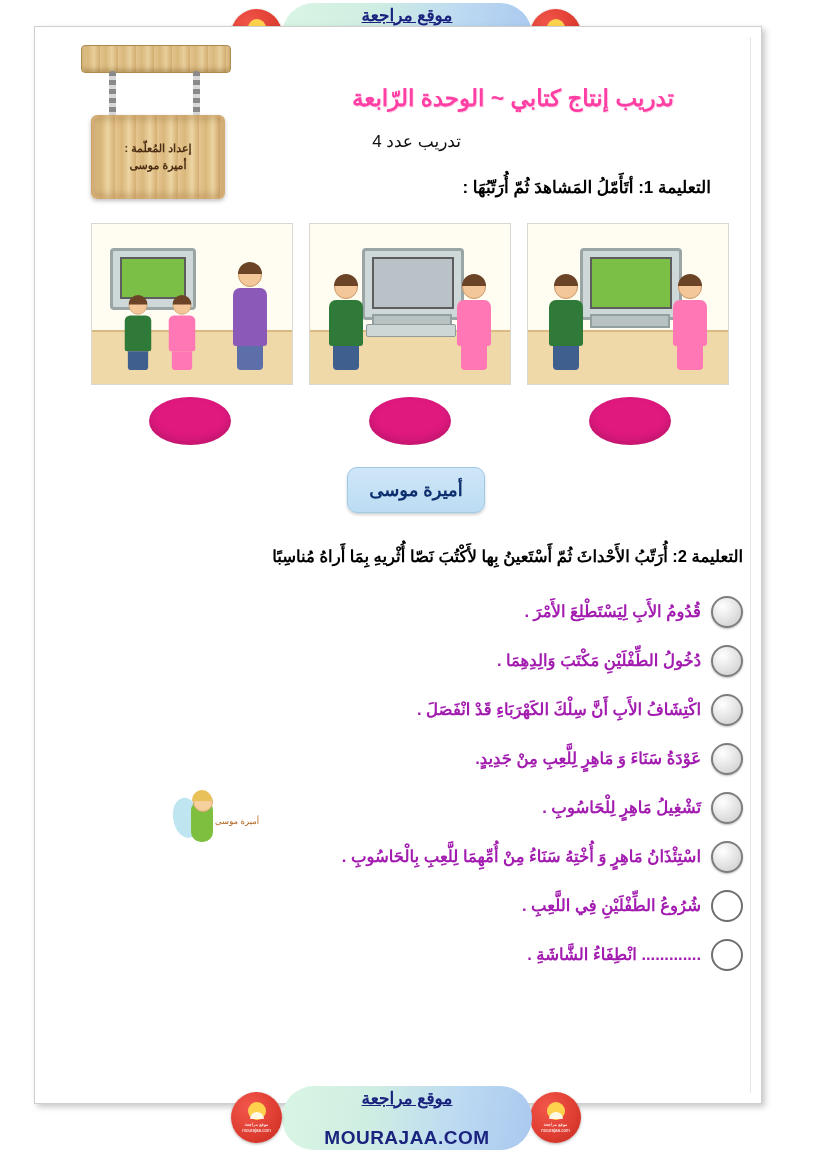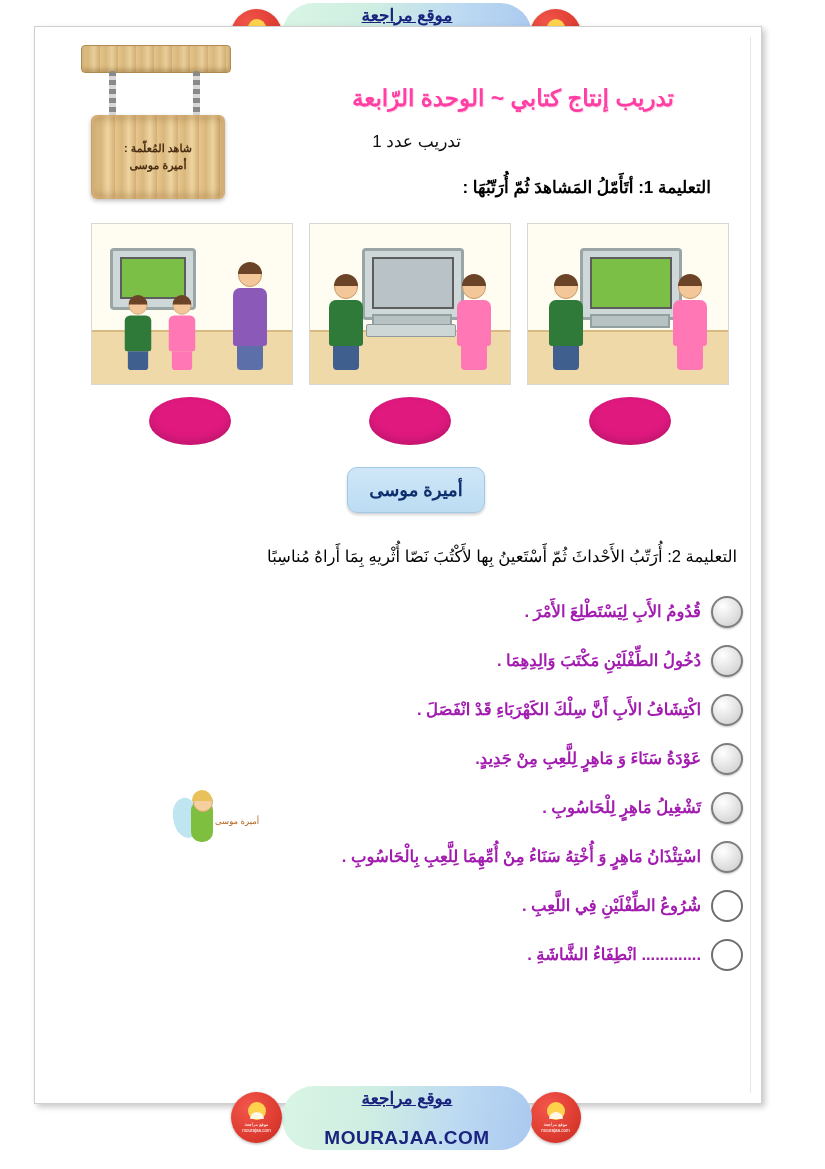--- a/index.html
+++ b/index.html
@@ -306,26 +306,26 @@
     color: #0e2f6e;
     font-size: 18px;
     font-weight: bold;
     direction: rtl;
   }
 
   
   .instruction-2 {
     position: absolute;
     left: 20px;
-    right: 24px;
+    right: 18px;
     top: 520px;
     text-align: right;
     color: #000;
     font-size: 16.5px;
-    font-weight: normal;
+    font-weight: bold;
     direction: rtl;
   }
   .events {
     position: absolute;
     right: 18px;
     top: 560px;
     width: 660px;
     direction: rtl;
   }
   .event-row {
@@ -425,27 +425,27 @@
 </div>
 
 <div class="page">
   <div class="page-inner-line"></div>
 
   <div class="wood-sign">
     <div class="wood-bar"></div>
     <div class="chain l"></div>
     <div class="chain r"></div>
     <div class="board">
-      <div class="board-line">شاهد المُعلّمة :</div>
+      <div class="board-line">إعداد المُعلّمة :</div>
       <div class="board-line">أميرة موسى</div>
     </div>
   </div>
 
   <div class="main-title">تدريب إنتاج كتابي ~ الوحدة الرّابعة</div>
-  <div class="sub-title">تدريب عدد 1</div>
+  <div class="sub-title">تدريب عدد 4</div>
   <div class="instruction-1">التعليمة 1: أتَأَمّلُ المَشاهدَ ثُمّ أُرَتّبُهَا :</div>
 
   <div class="pics">
 
     <div class="pic">
       <div class="wall"></div>
         <div class="floor"></div>
       <div class="tv">
           <div class="tv-screen"></div>
         </div>

